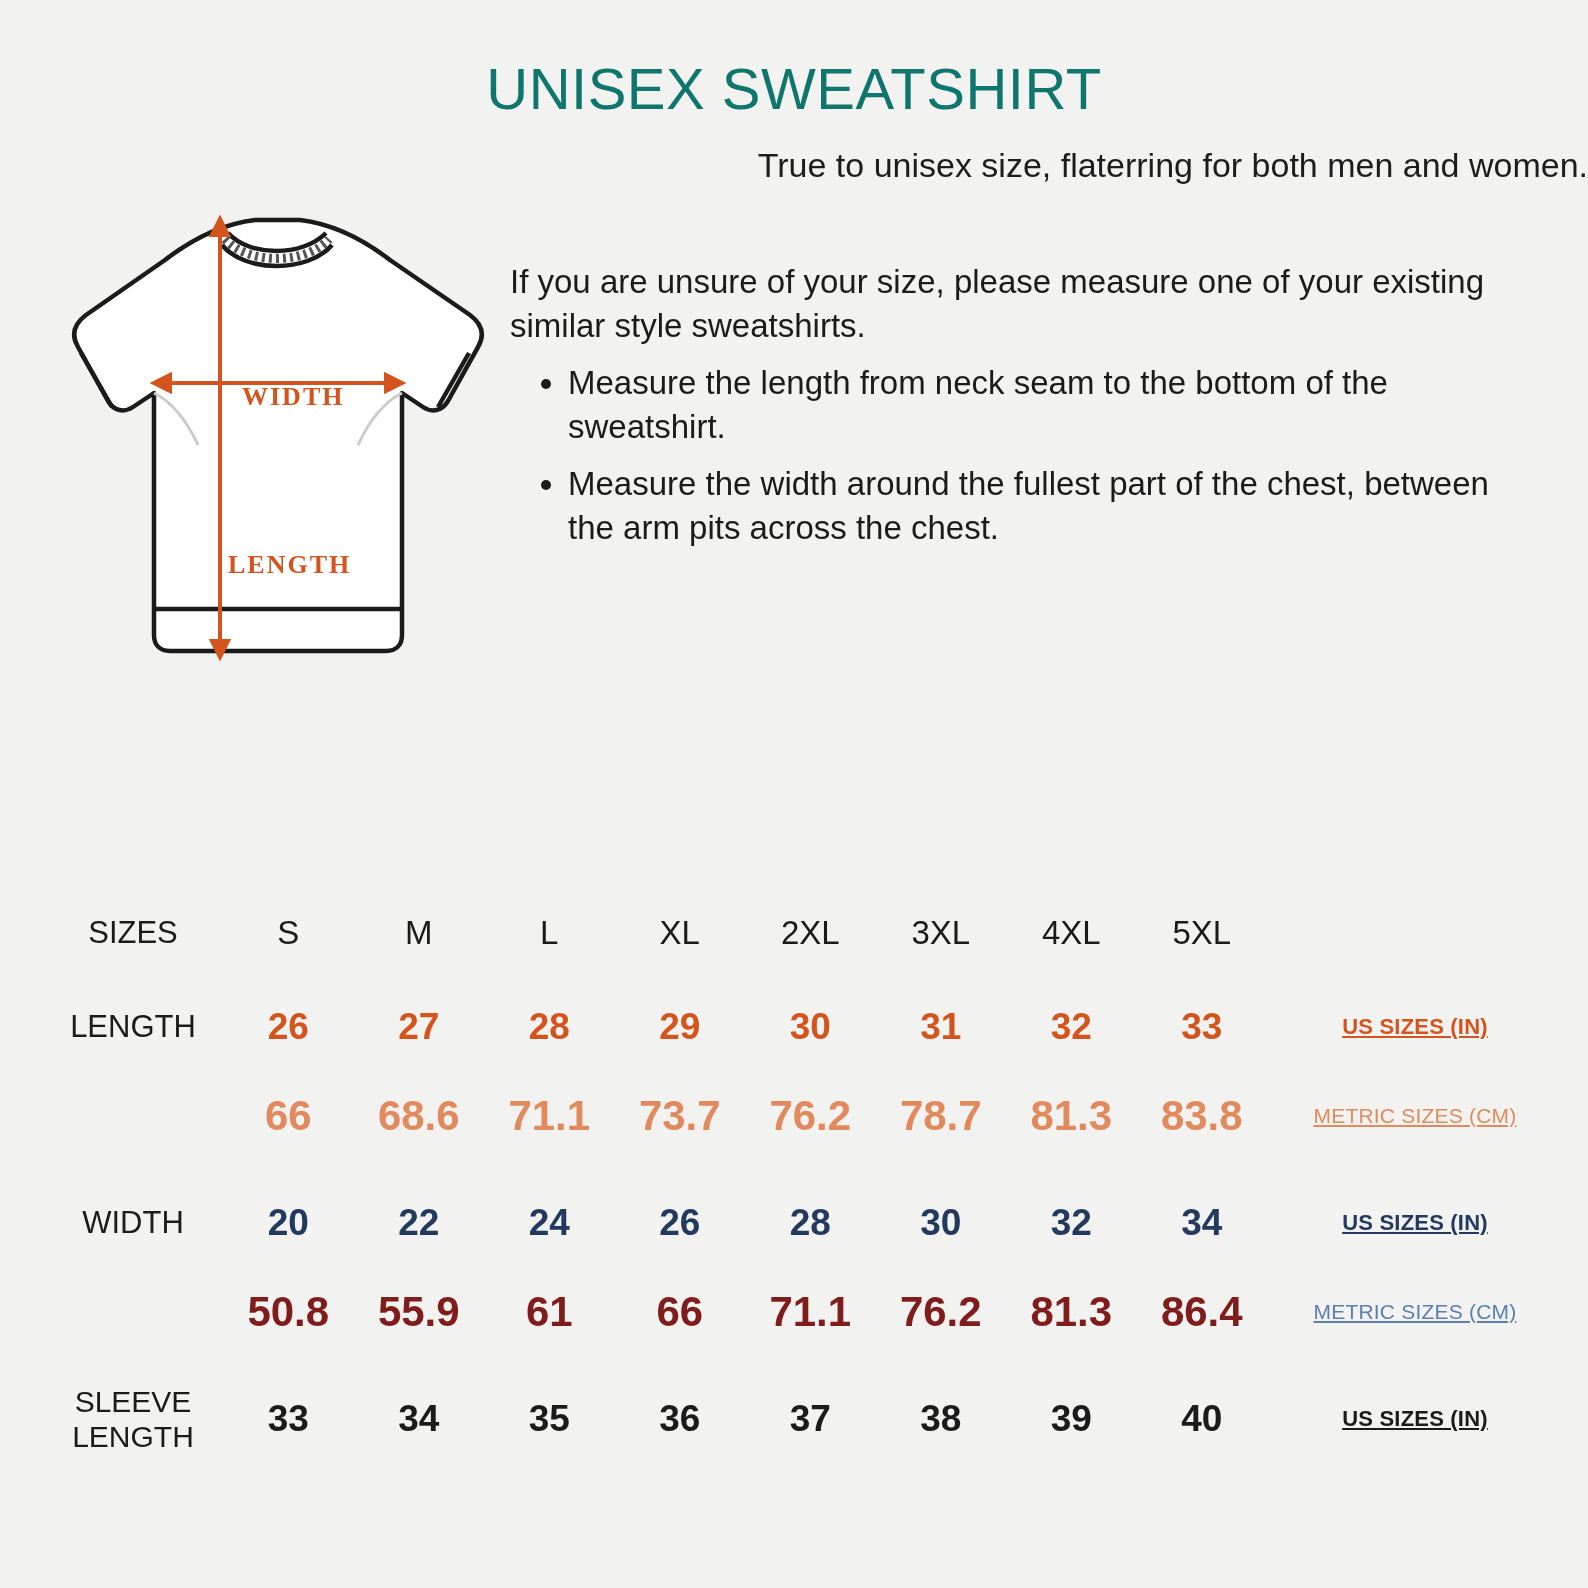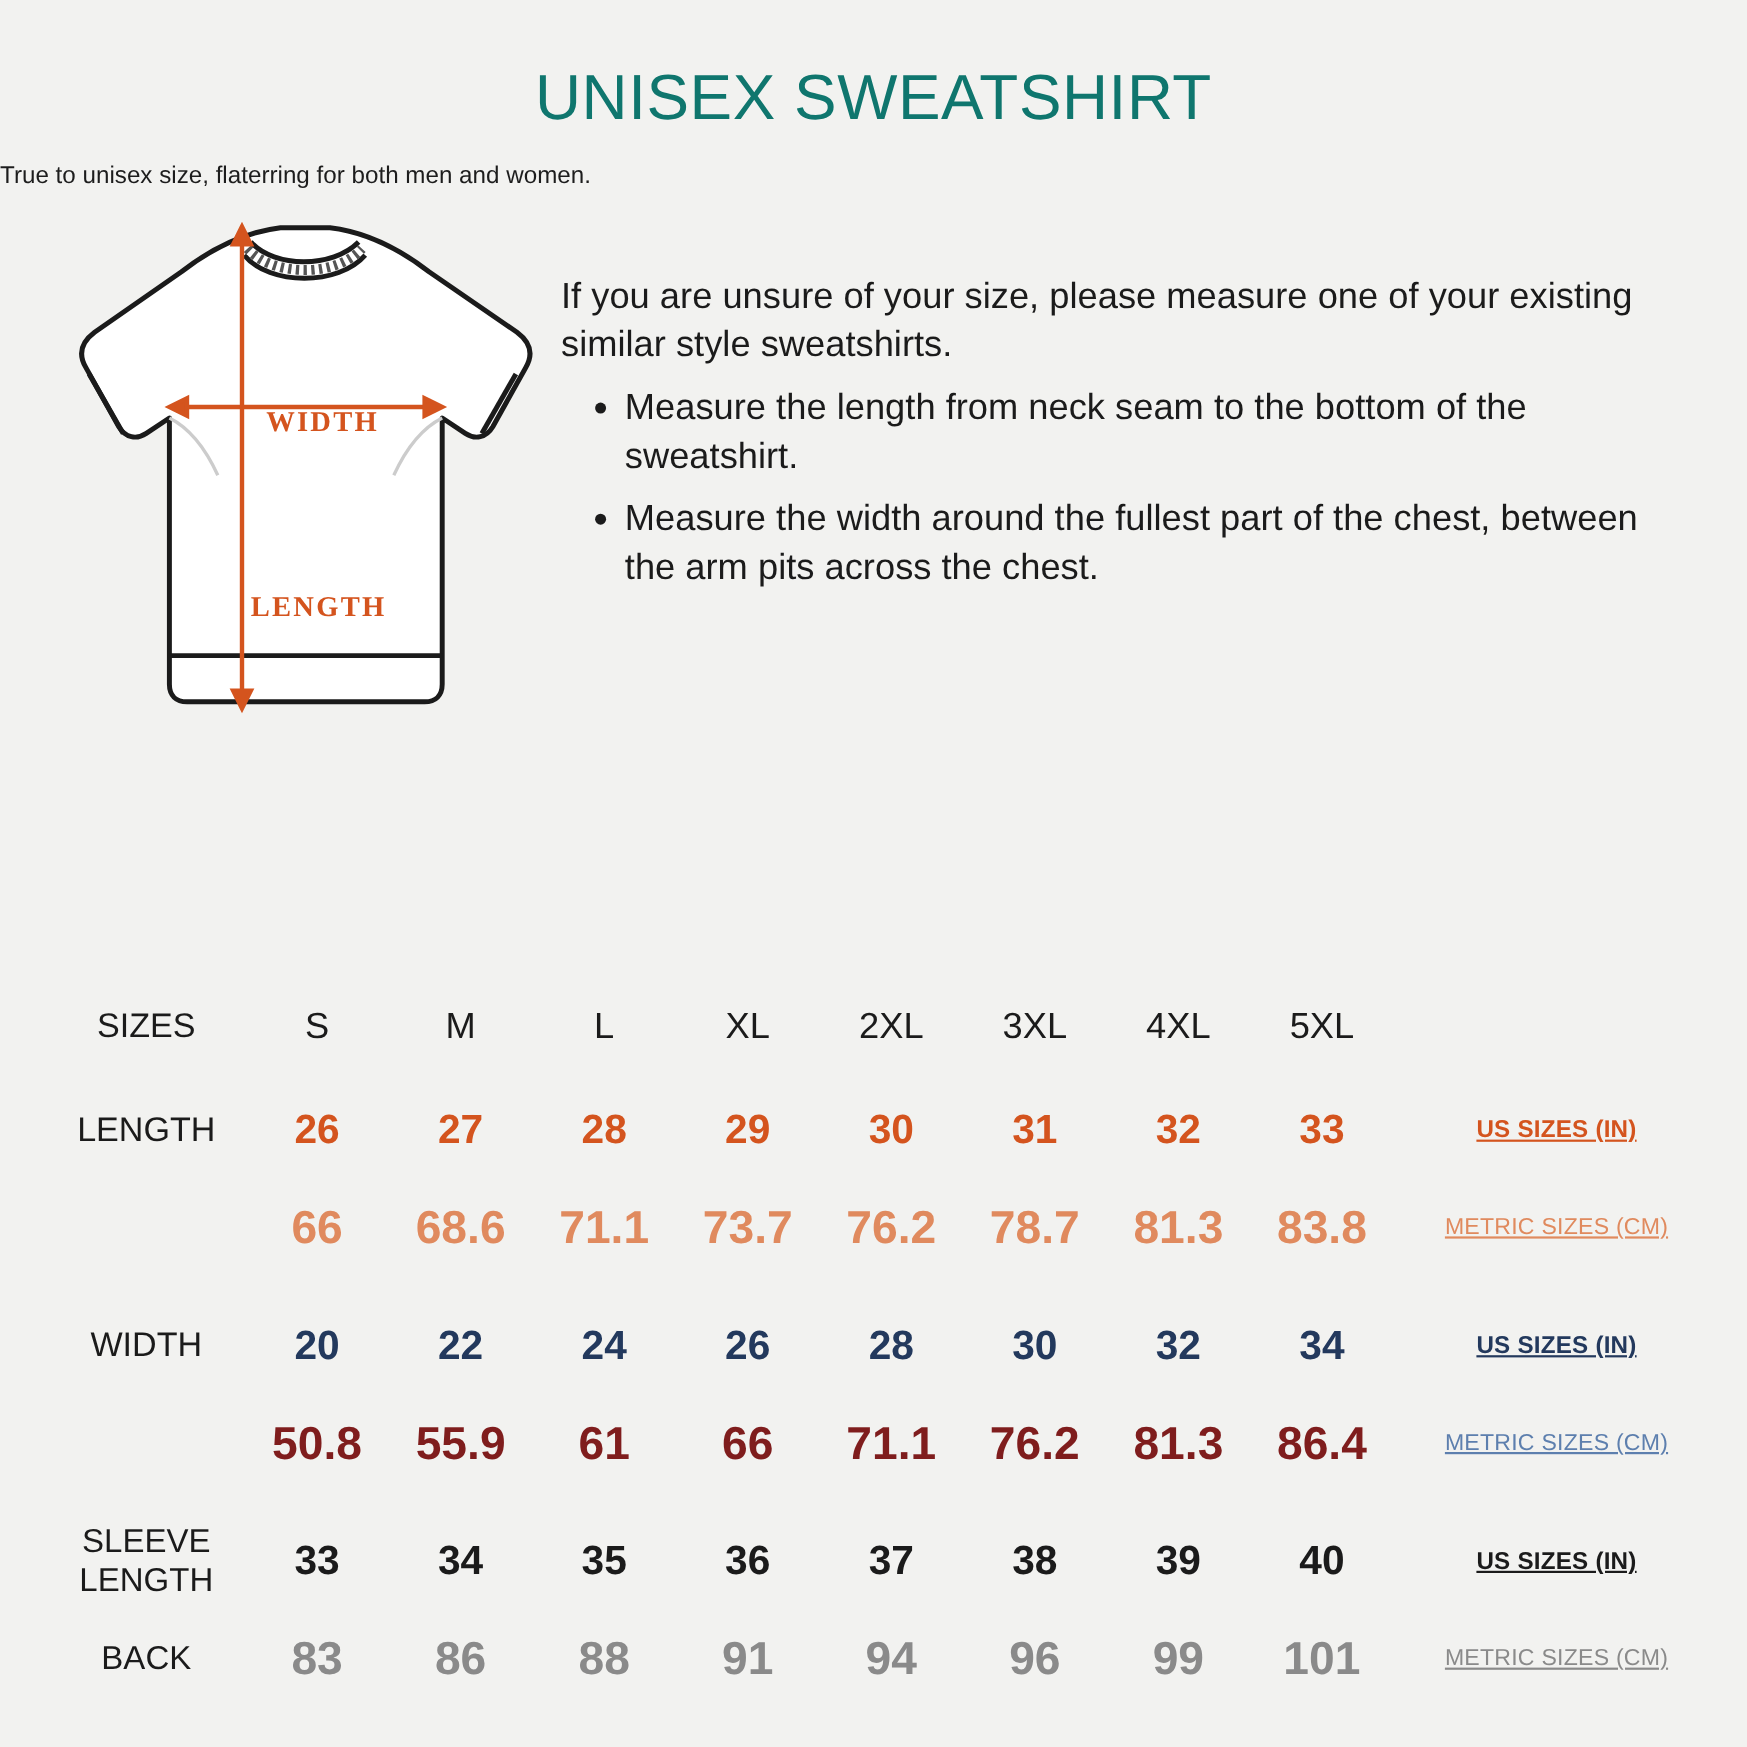--- a/index.html
+++ b/index.html
@@ -24,22 +24,22 @@
   
   .title {
     text-align: center;
     font-size: 58px;
     font-weight: 400;
     letter-spacing: 0.5px;
     margin: 55px 0 0 0;
     color: #0f766e;
   }
   .subtitle {
-    text-align: left;
-    font-size: 22px;
+    text-align: right;
+    font-size: 34px;
     font-weight: 400;
     margin: 24px 0 0 0;
     color: #1d1d1d;
   }
 
   
   .top {
     display: flex;
     align-items: flex-start;
     margin-top: 20px;
@@ -291,29 +291,17 @@
         <td class="v-us slv-us">34</td>
         <td class="v-us slv-us">35</td>
         <td class="v-us slv-us">36</td>
         <td class="v-us slv-us">37</td>
         <td class="v-us slv-us">38</td>
         <td class="v-us slv-us">39</td>
         <td class="v-us slv-us">40</td>
         <td class="col-unit unit-slv-us">US SIZES (IN)</td>
       </tr>
 
-      <tr class="row-metric">
-        <td class="col-label sleeve-label">BACK</td>
-        <td class="v-metric slv-metric">83</td>
-        <td class="v-metric slv-metric">86</td>
-        <td class="v-metric slv-metric">88</td>
-        <td class="v-metric slv-metric">91</td>
-        <td class="v-metric slv-metric">94</td>
-        <td class="v-metric slv-metric">96</td>
-        <td class="v-metric slv-metric">99</td>
-        <td class="v-metric slv-metric">101</td>
-        <td class="col-unit metric unit-slv-metric">METRIC SIZES (CM)</td>
-      </tr>
     </tbody>
       </table>
   </div>
 
 </div>
 
 </body></html>

